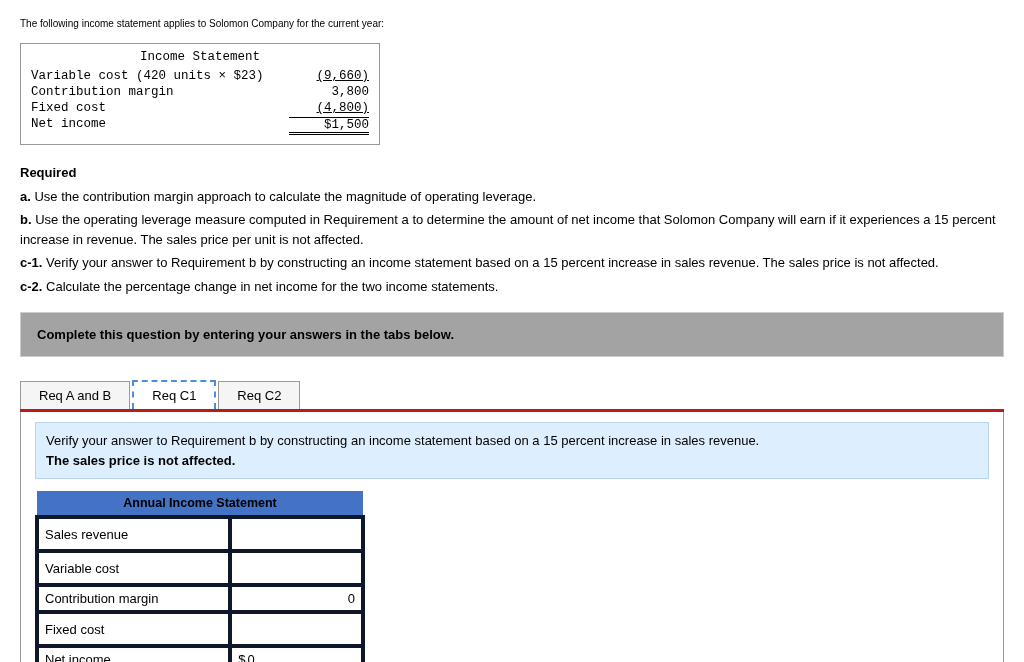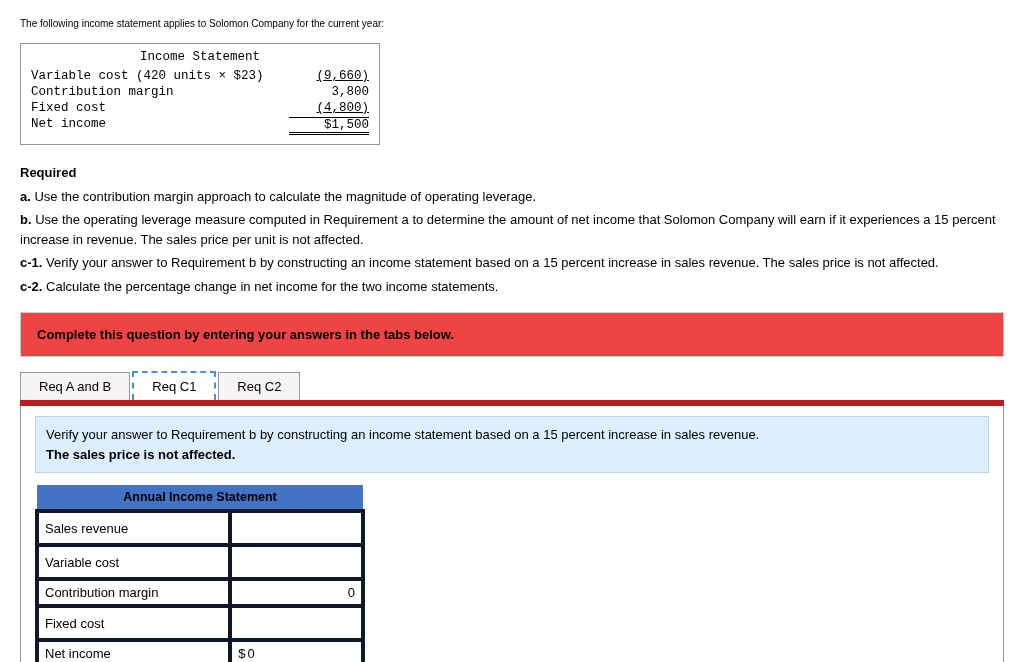--- a/index.html
+++ b/index.html
@@ -45,30 +45,30 @@
     .required-section p {
       margin-bottom: 4px;
       line-height: 1.5;
     }
     .required-section .req-title {
       font-weight: bold;
       margin-bottom: 4px;
     }
 
     .complete-box {
-      background: #ef4444;
+      background: #a3a3a3;
       border: 1px solid #ccc;
       padding: 14px 16px;
-      margin-bottom: 14px;
+      margin-bottom: 23px;
       font-weight: bold;
       font-size: 13px;
     }
 
     .tabs-container {
-      border-bottom: 6px solid #b91c1c;
+      border-bottom: 3px solid #b91c1c;
       margin-bottom: 0;
     }
     .tabs-row {
       display: flex;
       align-items: flex-end;
     }
     .tab {
       border: 1px solid #999;
       border-bottom: none;
       padding: 6px 18px;

